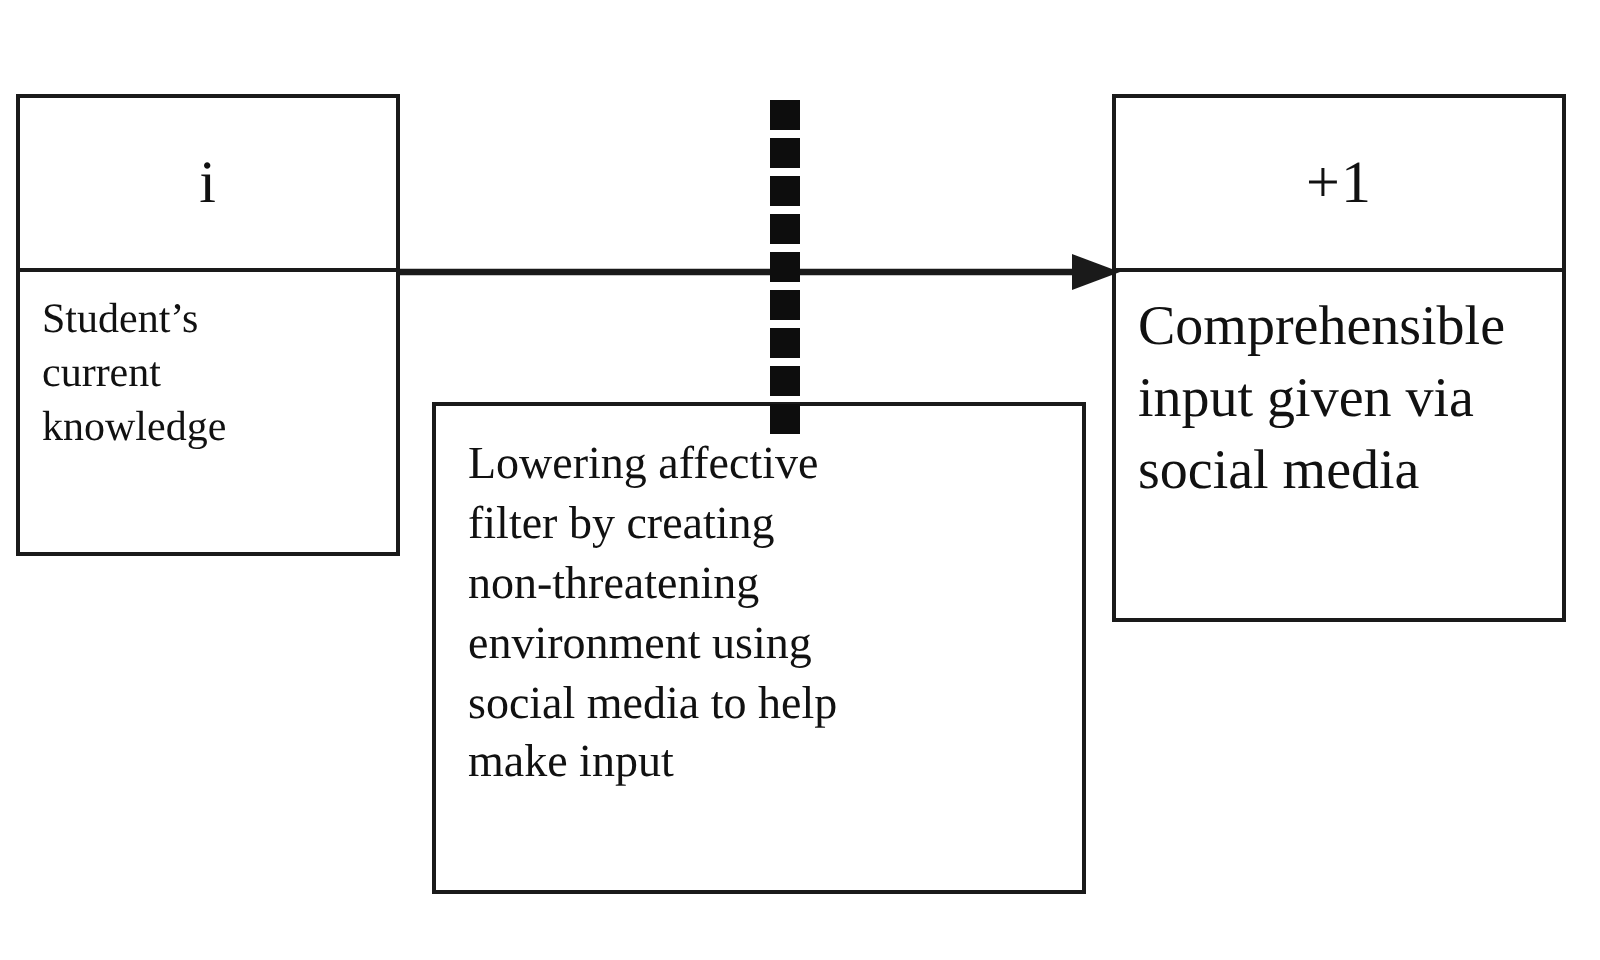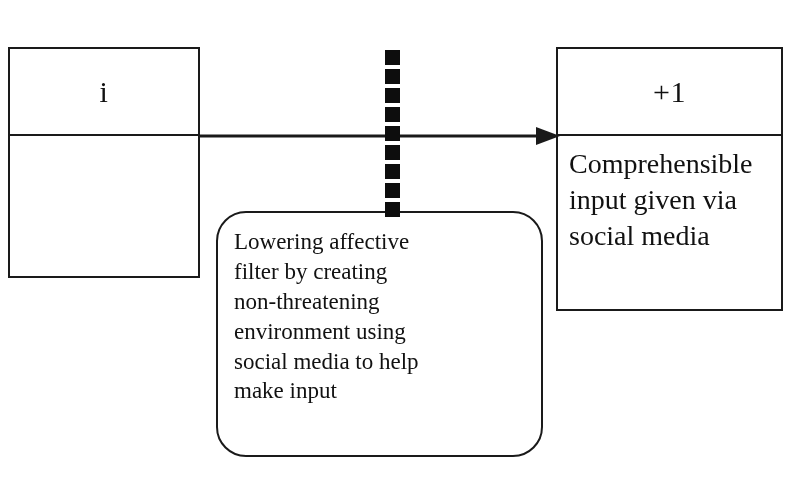--- a/index.html
+++ b/index.html
@@ -60,24 +60,23 @@
     top: 47px;
     width: 227px;
     height: 264px;
   }
   #box-comprehensible-input .box-header { height: 87px; }
   #box-comprehensible-input .box-body { font-size: 28px; }
 
   
   #box-affective-filter {
     left: 216px;
-    top: 211px;
+    top: 201px;
     width: 327px;
     height: 246px;
-    border-radius: 30px;
   }
   #box-affective-filter .box-body {
     padding: 14px 16px;
     font-size: 23px;
     line-height: 1.30;
   }
 
   
   #arrow-input-flow {
     position: absolute;
@@ -106,20 +105,23 @@
 </style>
 </head>
 <body>
 
 <div id="canvas">
 
   <div class="flowbox" id="box-current-knowledge">
     <div class="box-header">
       <span class="box-header-label">i</span>
     </div>
+    <div class="box-body">Student’s
+current
+knowledge</div>
   </div>
 
   <div class="flowbox" id="box-comprehensible-input">
     <div class="box-header">
       <span class="box-header-label">+1</span>
     </div>
     <div class="box-body">Comprehensible
 input given via
 social media</div>
   </div>

